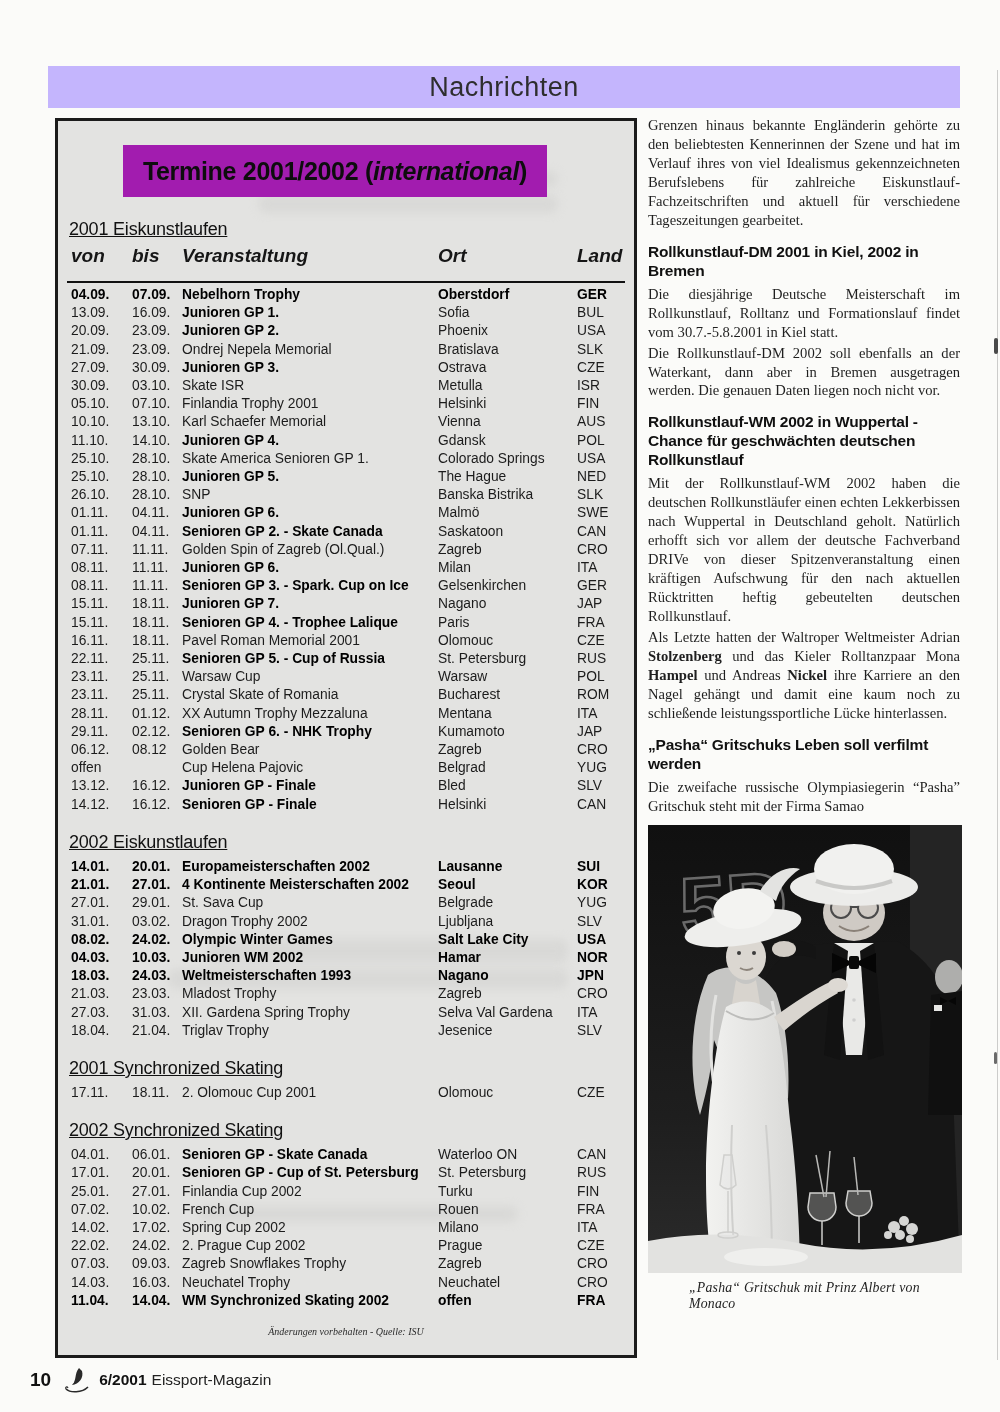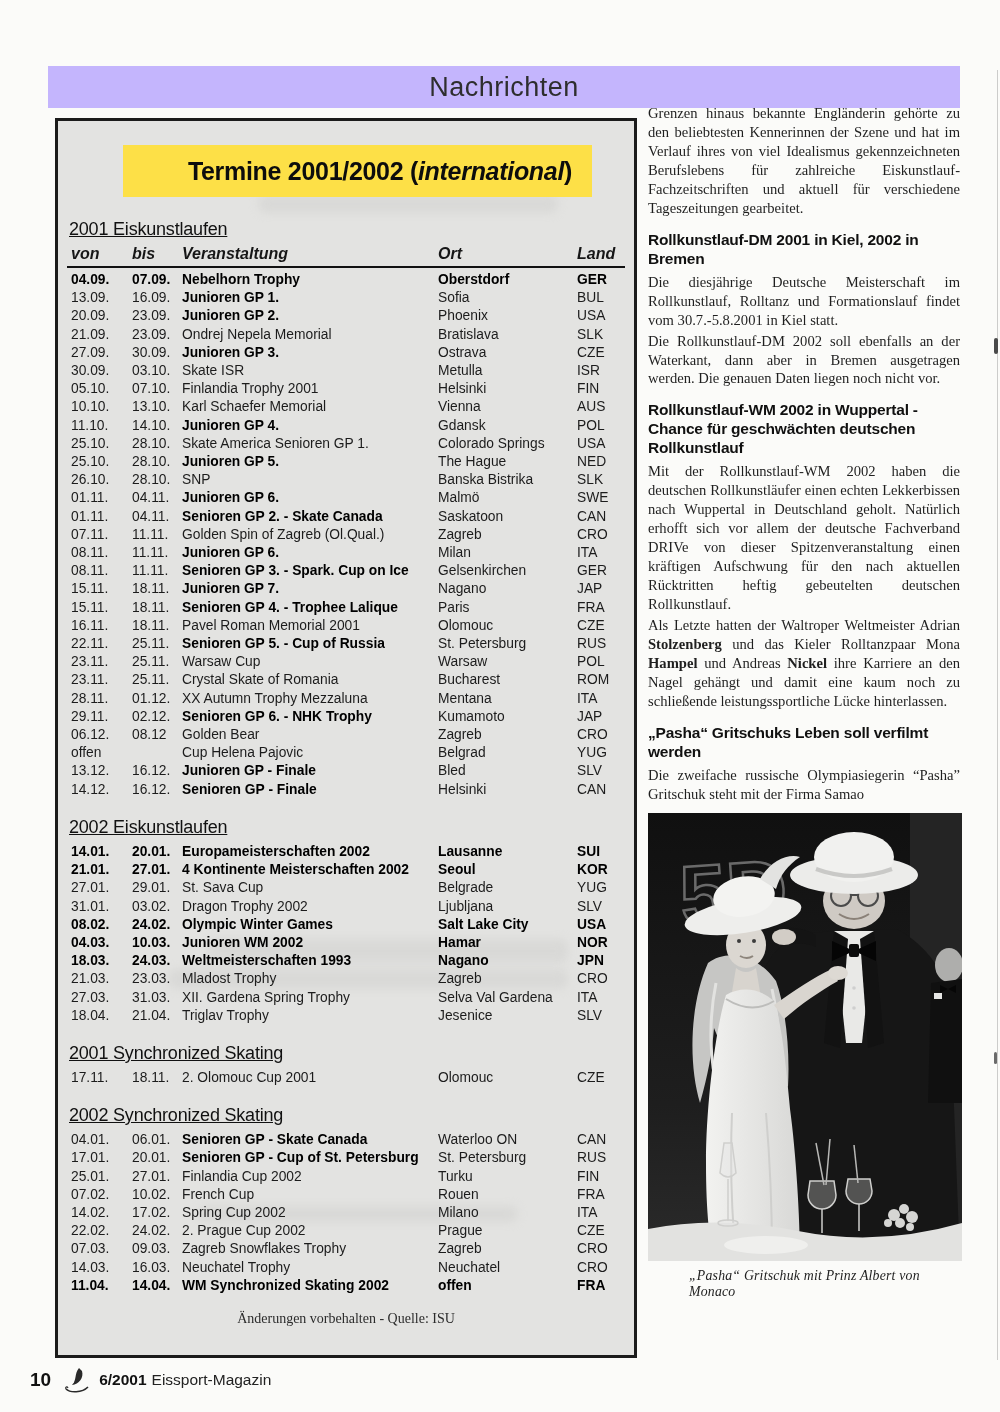--- a/index.html
+++ b/index.html
@@ -26,51 +26,51 @@
   .ghost{position:absolute;background:#cfcfcd;filter:blur(5px);border-radius:8px;opacity:.5;z-index:0;}
   .g1{left:230px;top:50px;width:270px;height:16px;}
   .g2{left:200px;top:74px;width:300px;height:18px;}
   .g3{left:150px;top:818px;width:360px;height:24px;}
   .g4{left:110px;top:848px;width:400px;height:20px;}
   .g5{left:140px;top:1085px;width:320px;height:16px;}
 
   .title-band{
     position:relative;z-index:1;
     margin:24px 0 22px 56px;width:424px;height:52px;
-    background:#fde047;display:flex;align-items:center;justify-content:center;
-    font-size:25px;font-weight:bold;color:#0d0d0d;white-space:nowrap;letter-spacing:-.3px;padding-left:45px;
+    background:#a21caf;display:flex;align-items:center;justify-content:center;
+    font-size:25px;font-weight:bold;color:#0d0d0d;white-space:nowrap;letter-spacing:-.3px;
   }
   .title-band .it{font-style:italic;}
 
   #sections{position:relative;z-index:1;}
   .sec-heading{
     display:inline-block;font-size:18px;font-weight:normal;color:#111;
     text-decoration:underline;margin:0 0 5px 2px;letter-spacing:-.2px;
   }
   .sec{margin-top:0;}
   .sec + .sec{margin-top:18px;}
   .cols, .row{
     display:grid;grid-template-columns:59px 48px 1fr 137px 48px;
     padding-left:4px;column-gap:2px;
   }
   .cols{
-    font-style:italic;font-weight:bold;font-size:16px;color:#161616;
-    padding-bottom:3px;border-bottom:2.5px solid #111;margin-bottom:3px;
+    font-style:italic;font-weight:bold;font-size:19px;color:#161616;
+    padding-bottom:14px;border-bottom:2.5px solid #111;margin-bottom:3px;
   }
   .row{font-size:13.8px;line-height:18.2px;color:#1c1c1c;white-space:nowrap;}
   .row span{overflow:visible;}
   .row.b{font-weight:bold;color:#000;}
   .row.e .c-event{font-weight:bold;color:#000;}
   .footnote{
     position:relative;z-index:1;text-align:center;margin-top:16px;
-    font-family:"Liberation Serif",serif;font-size:14px;color:#2b2b2b;
+    font-family:"Liberation Serif",serif;font-style:italic;font-size:10px;color:#2b2b2b;
   }
 
   
-  .news{position:absolute;left:648px;top:104px;width:312px;}
+  .news{position:absolute;left:648px;top:116px;width:312px;}
   .news p{
     font-family:"Liberation Serif",serif;font-size:14.6px;line-height:1.3;
     text-align:justify;margin:0 0 2px;color:#1f1f1f;
   }
   .news p + p{margin-top:1px;}
   .news h3{
     font-family:"Liberation Sans",sans-serif;font-size:15.5px;line-height:1.22;
     font-weight:bold;color:#101010;margin:13px 0 4px;letter-spacing:-.2px;
   }
   .photo{

